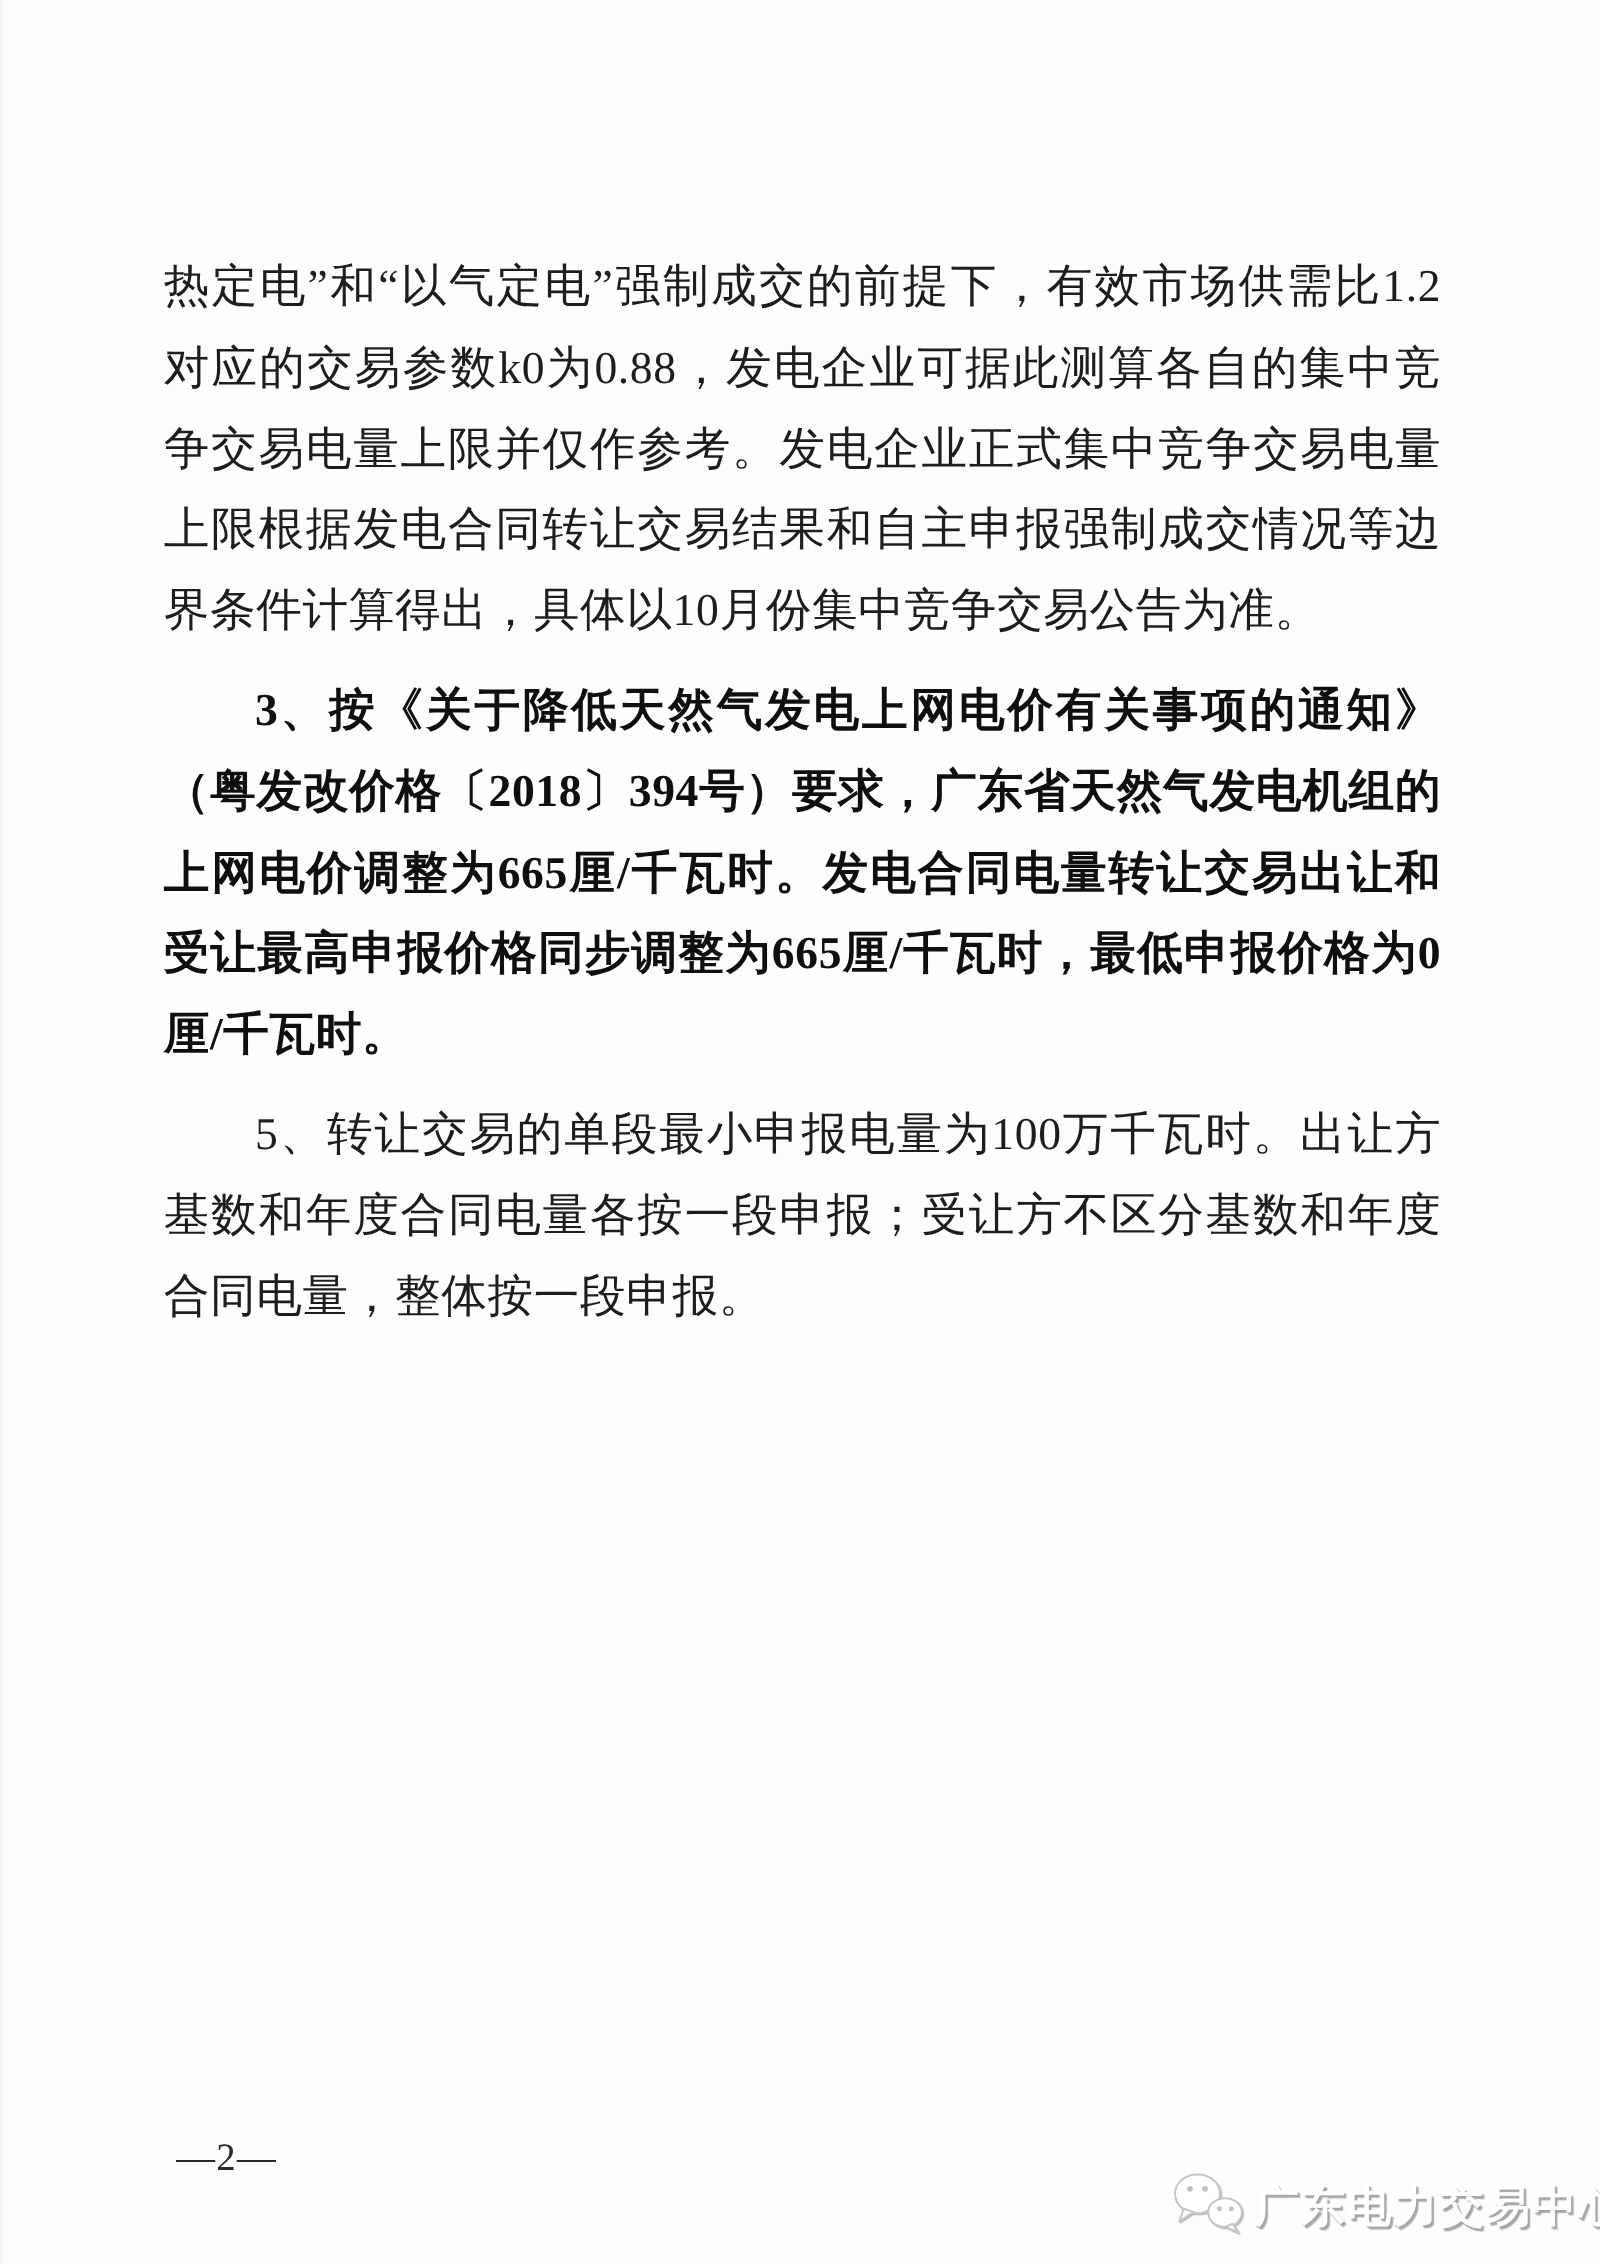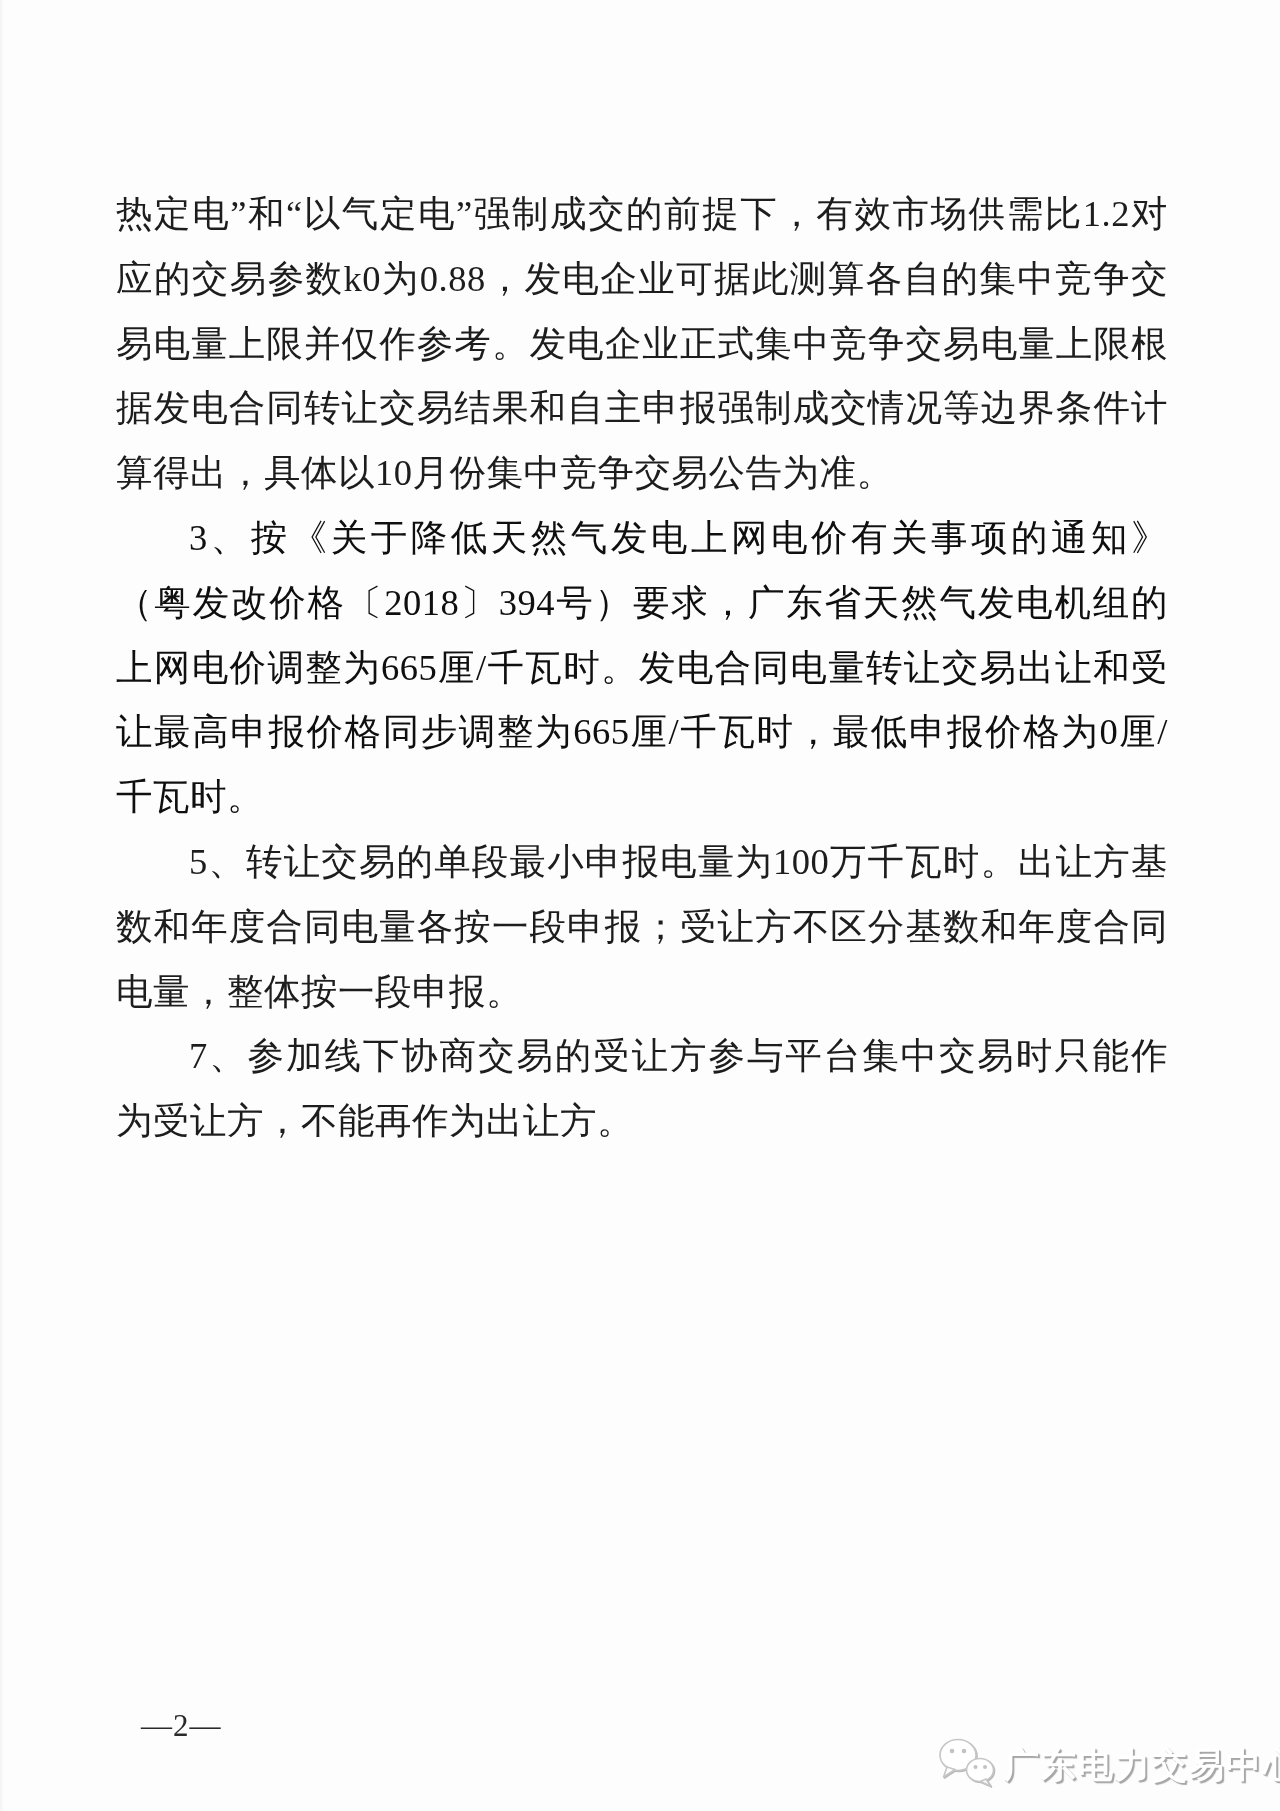--- a/index.html
+++ b/index.html
@@ -20,29 +20,29 @@
     left: 116px;
     top: 182px;
     width: 1052px;
     font-size: 36.5px;
     line-height: 64.8px;
     color: #1d1d1d;
     text-align: justify;
     letter-spacing: 0.5px;
   }
   .content p {
-    margin: 0;
+    margin: 15px;
     padding: 0;
     text-indent: 2em;
   }
   .content p.first {
     text-indent: 0;
   }
   .content p.bold {
-    font-weight: 400;
+    font-weight: 700;
     color: #0f0f0f;
   }
   .page-number {
     position: absolute;
     left: 141px;
     top: 1708px;
     font-size: 31px;
     color: #2a2a2a;
     letter-spacing: 1px;
   }
@@ -69,21 +69,20 @@
 </style>
 </head>
 <body>
 
 <div class="page">
 
   <div class="content">
     <p class="first">热定电”和“以气定电”强制成交的前提下，有效市场供需比1.2对应的交易参数k0为0.88，发电企业可据此测算各自的集中竞争交易电量上限并仅作参考。发电企业正式集中竞争交易电量上限根据发电合同转让交易结果和自主申报强制成交情况等边界条件计算得出，具体以10月份集中竞争交易公告为准。</p>
     <p class="bold">3、按《关于降低天然气发电上网电价有关事项的通知》（粤发改价格〔2018〕394号）要求，广东省天然气发电机组的上网电价调整为665厘/千瓦时。发电合同电量转让交易出让和受让最高申报价格同步调整为665厘/千瓦时，最低申报价格为0厘/千瓦时。</p>
     <p>5、转让交易的单段最小申报电量为100万千瓦时。出让方基数和年度合同电量各按一段申报；受让方不区分基数和年度合同电量，整体按一段申报。</p>
-    <p>7、参加线下协商交易的受让方参与平台集中交易时只能作为受让方，不能再作为出让方。</p>
   </div>
 
   <div class="page-number">—2—</div>
 
   <div class="watermark">
     <span class="wechat-icon">
       <svg width="60" height="54" viewBox="0 0 60 54">
         <g fill="#ffffff" stroke="#c6c6c6" stroke-width="1.6">
           <ellipse cx="22" cy="19" rx="18" ry="15.5"></ellipse>
           <path d="M11 31 L7.5 41 L19 33.5 Z" stroke-linejoin="round"></path>

